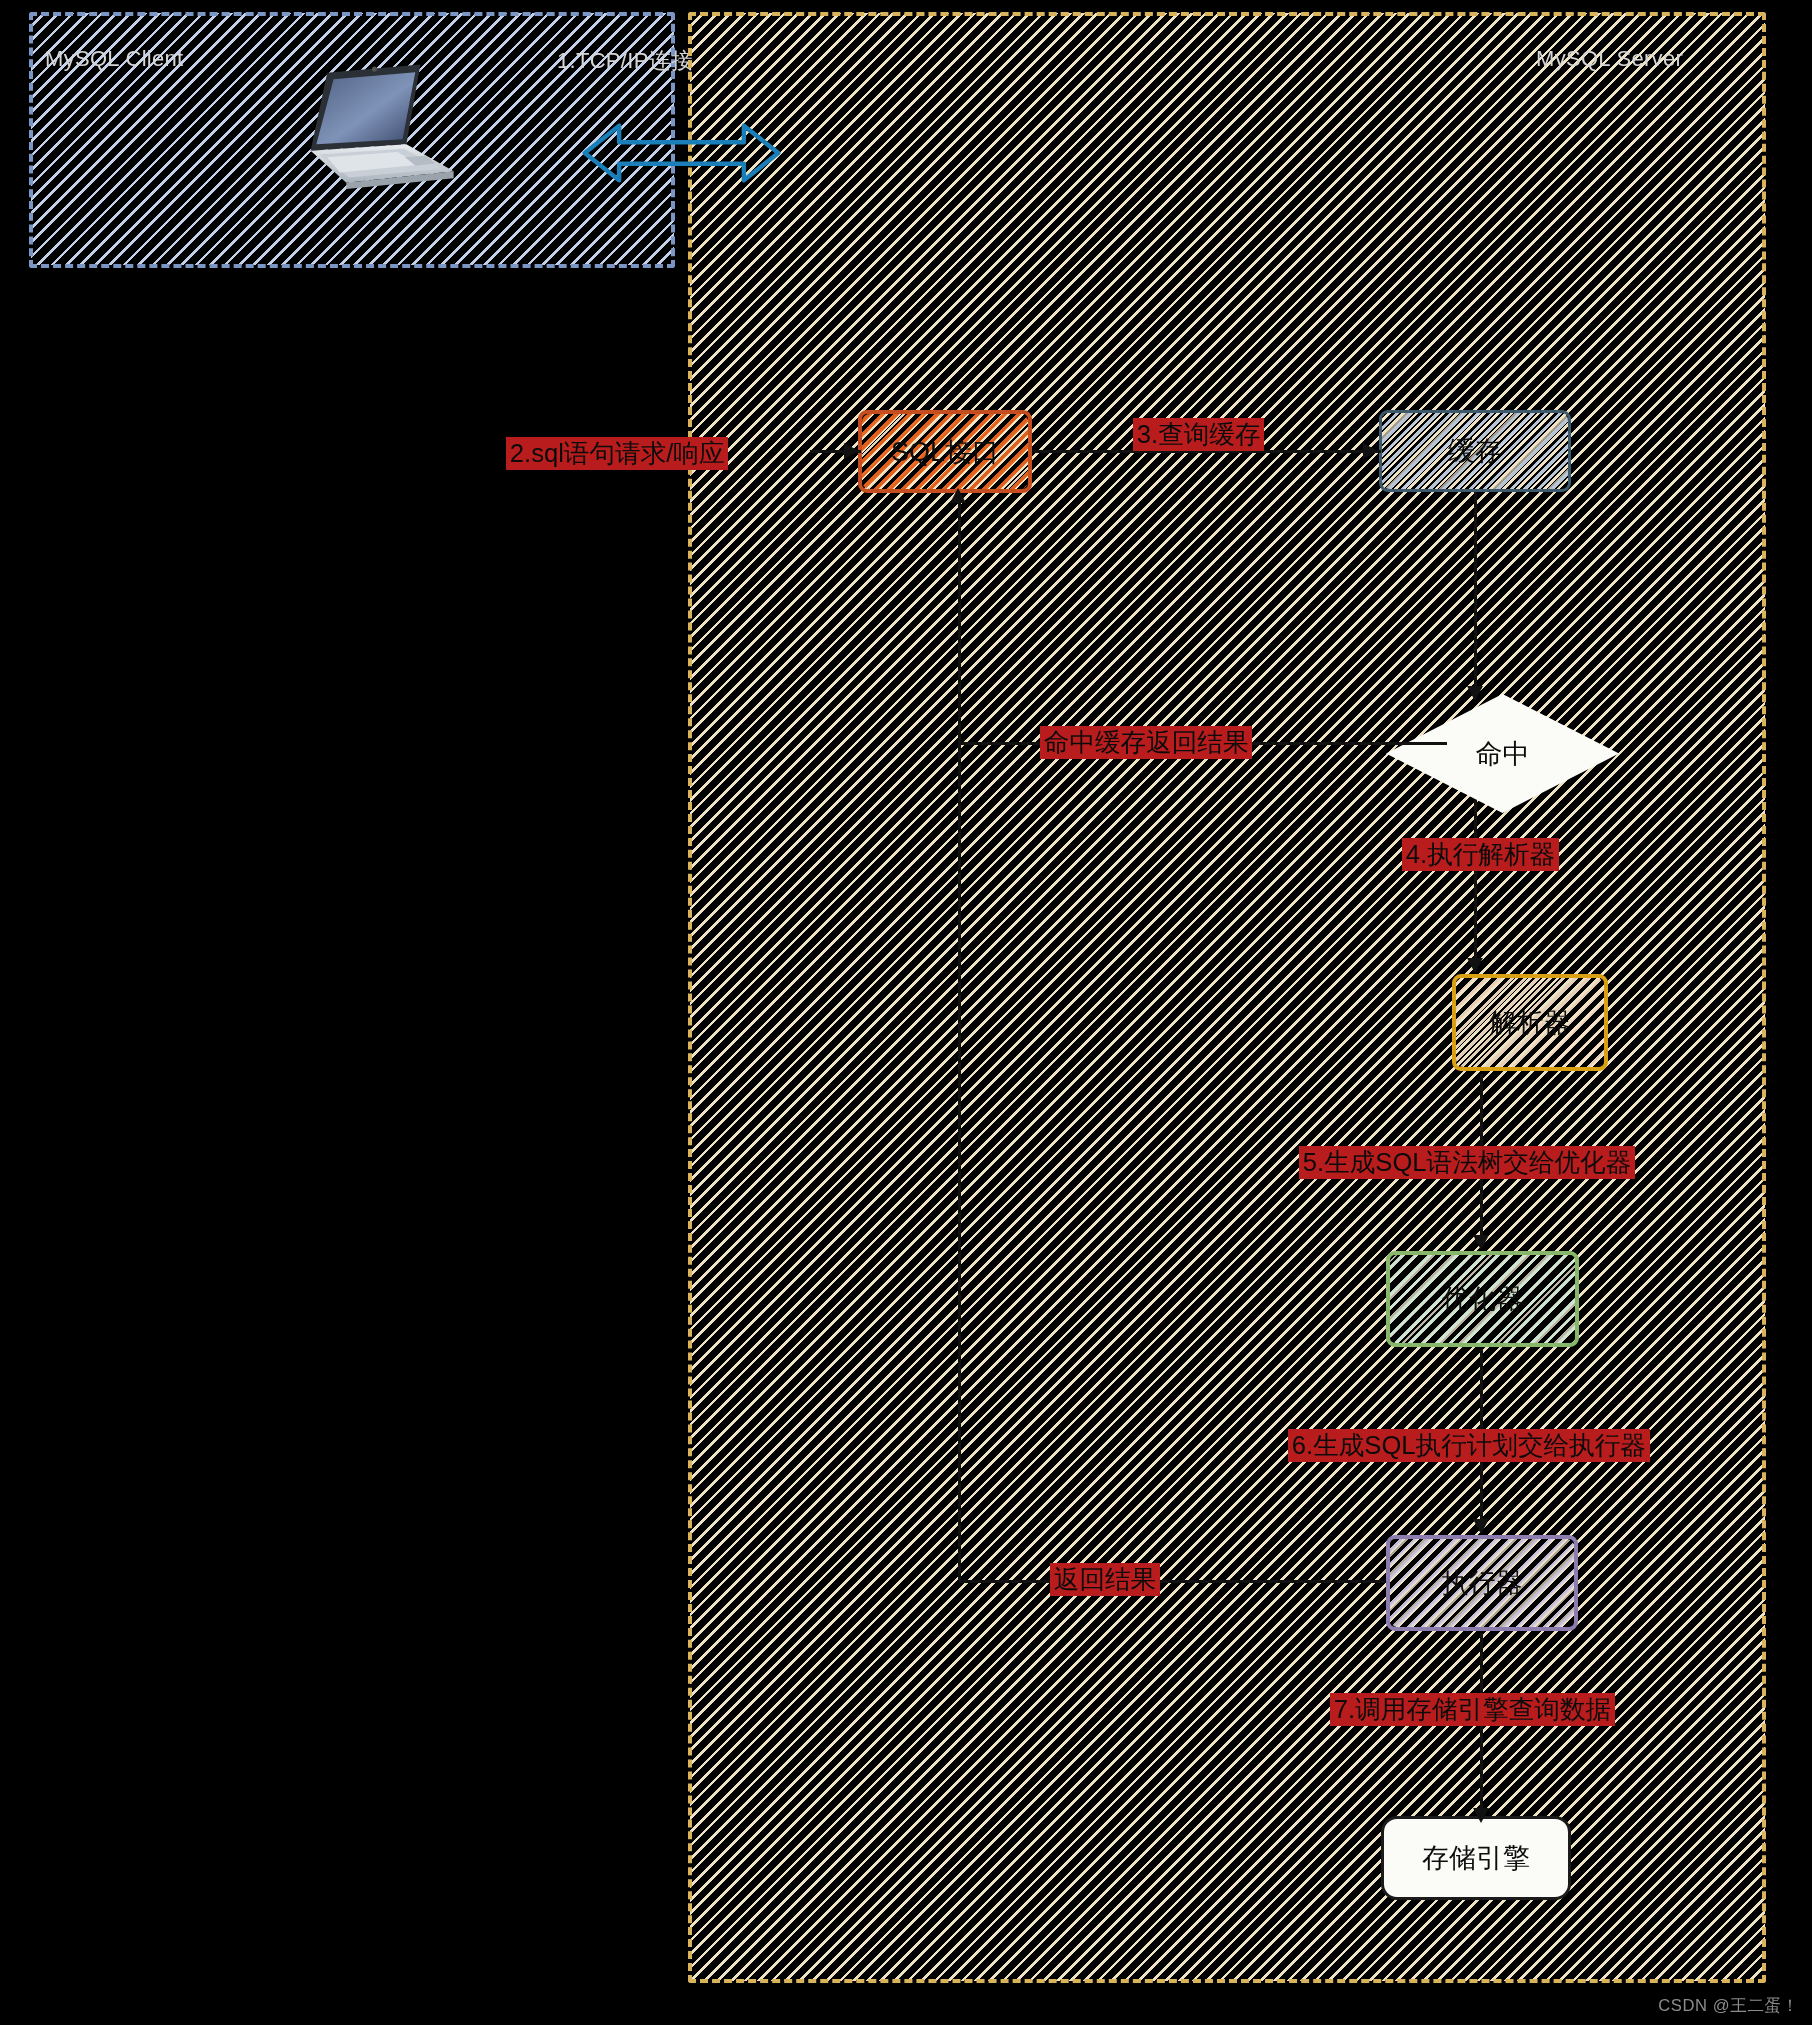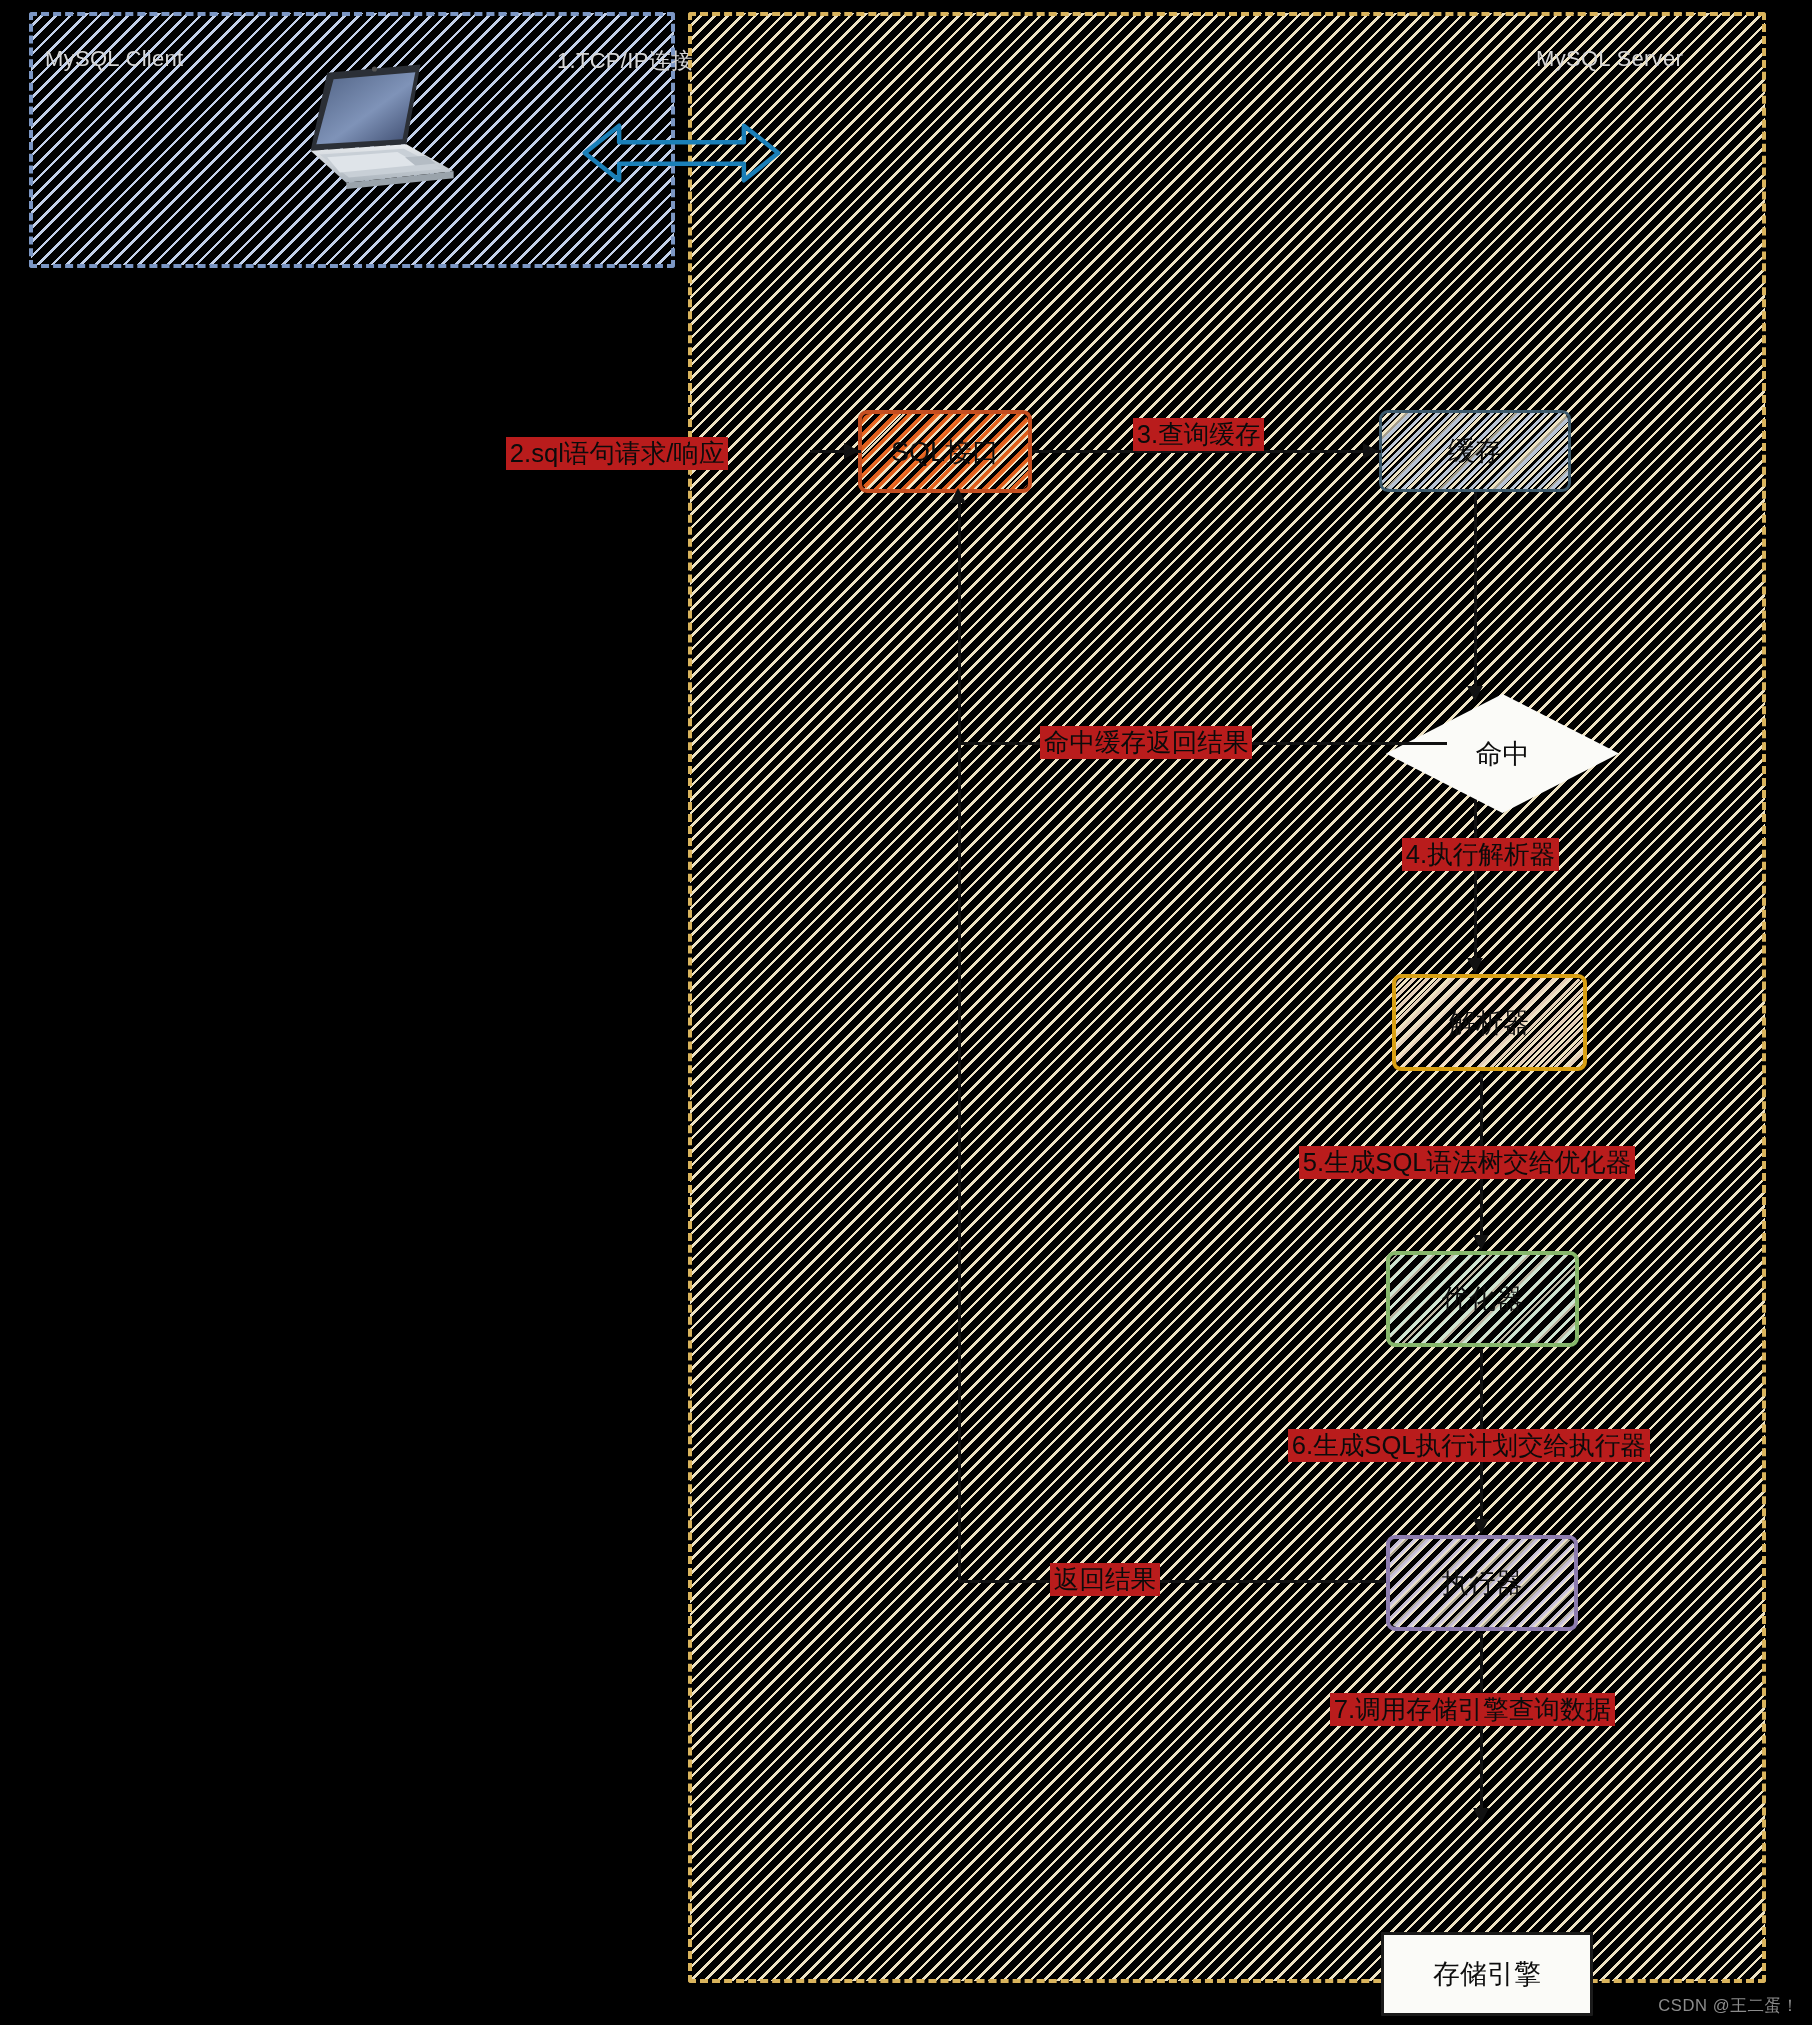--- a/index.html
+++ b/index.html
@@ -74,24 +74,24 @@
     align-items:center;justify-content:center;
     color:#0d0d0d;font-size:27px;font-weight:400;
     border-radius:9px;white-space:nowrap;
   }
   .node .lab{position:relative;z-index:3;}
   .node .fill{position:absolute;inset:0;border-radius:7.7px;z-index:1;}
 
   .n-connector{left:851px;top:118px;width:794px;height:77px;border:3.8px solid #7b96c4;}
   .n-sqlapi  {left:858px;top:410px;width:174px;height:83px;border:4.5px solid #c44e20;}
   .n-cache   {left:1379px;top:410px;width:192px;height:82px;border:3.8px solid #3d5a6c;}
-  .n-parser  {left:1392px;top:974px;width:195px;height:97px;border:4.5px solid #d9a013;}
+  .n-parser  {left:1452px;top:974px;width:156px;height:97px;border:4.5px solid #d9a013;}
   .n-optimizer{left:1386px;top:1251px;width:193px;height:96px;border:4.5px solid #86b76b;}
   .n-executor{left:1386px;top:1535px;width:192px;height:96px;border:4.5px solid #8d7cae;}
-  .n-engine  {left:1381px;top:1932px;width:212px;height:84px;border:3.2px solid #1b1b1b;background:#fbfbf8;border-radius:1px;}
+  .n-engine  {left:1381px;top:1816px;width:190px;height:84px;border:3.2px solid #1b1b1b;background:#fbfbf8;border-radius:16px;}
 
   
   .n-hit{
     left:1445px;top:716px;width:115px;height:76px;
     position:absolute;display:flex;align-items:center;justify-content:center;
     color:#0d0d0d;font-size:27px;
   }
   .n-hit .dia{
     position:absolute;left:-59px;top:-22px;width:233px;height:119px;
     background:#fbfbf8;

